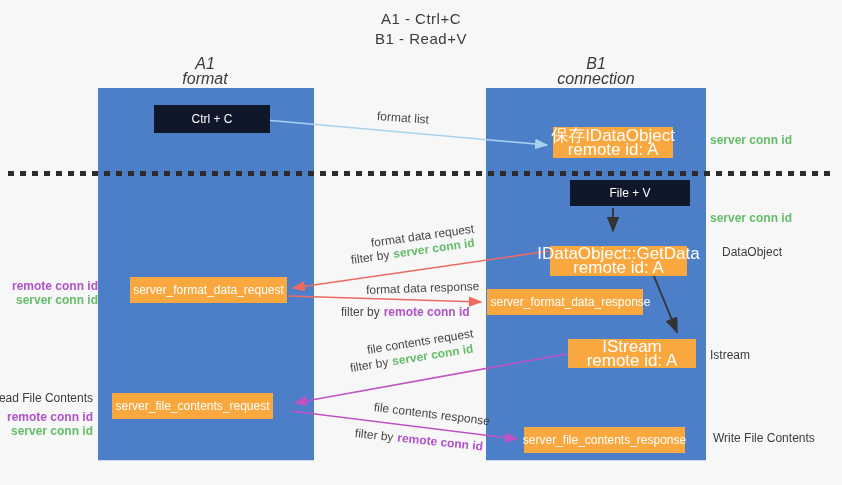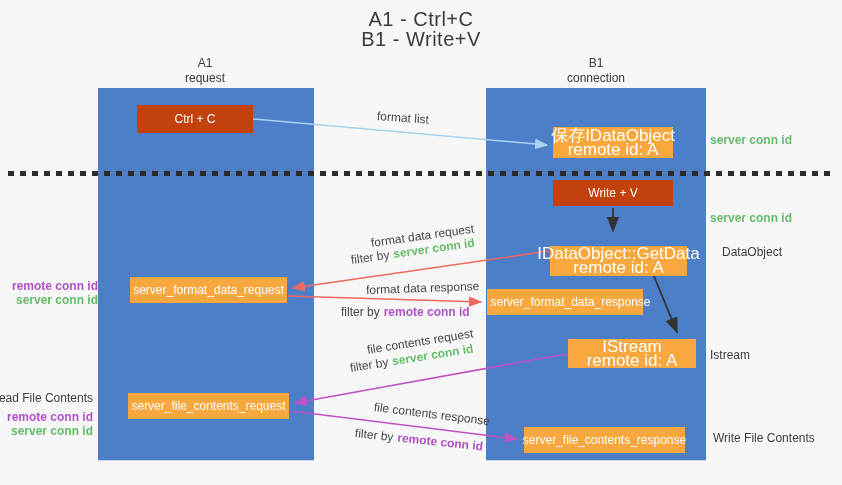--- a/index.html
+++ b/index.html
@@ -7,59 +7,59 @@
   body {
     font-family:"Liberation Sans","DejaVu Sans",sans-serif;
     background:#f7f7f8;
     position:relative;
     overflow:hidden;
   }
   #canvas { position:absolute; inset:0; width:842px; height:485px; }
 
   .title-block {
     position:absolute; left:0; top:9; width:842px;
-    text-align:center; color:#3b3b3b; font-size:20px; line-height:20px;
+    text-align:center; color:#3b3b3b; font-size:15px; line-height:20px;
     letter-spacing:0.5px;
   }
   .title-block { top:9px; }
 
   .col-header {
     position:absolute; text-align:center; color:#3b3b3b;
-    font-size:12px; line-height:15px;
+    font-size:16px; line-height:15px;font-style:italic;
   }
   #hdr-left  { left:155px; top:56px; width:100px; }
   #hdr-right { left:546px; top:56px; width:100px; }
 
   .column { position:absolute; top:88px; height:373px; background:#4d7fc9;
             border-bottom:1px solid #c9d8ef; }
   #col-left  { left:98px;  width:216px; }
   #col-right { left:486px; width:220px; }
 
   .dotted-line {
     position:absolute; left:8px; top:171px; width:827px; height:5px;
     background:repeating-linear-gradient(to right,#2c2c2c 0 6px,transparent 6px 12px);
   }
 
   .node {
     position:absolute; display:flex; flex-direction:column;
     align-items:center; justify-content:center;
     color:#fff; text-align:center; white-space:nowrap;
   }
-  .node.green  { background:#c2410c; font-size:12px; }
+  .node.green  { background:#0f172a; font-size:12px;margin-left:17px; }
   .node.orange { background:#f8a83e; font-size:17px; line-height:14px; }
   .node.single { font-size:12px; }
 
   #box-ctrl-c   { left:137px; top:105px; width:116px; height:28px; }
   #box-save     { left:553px; top:127px; width:120px; height:31px; }
   #box-ctrl-v   { left:553px; top:180px; width:120px; height:26px; }
   #box-getdata  { left:550px; top:246px; width:137px; height:30px; }
   #box-fmt-req  { left:130px; top:277px; width:157px; height:26px; }
   #box-fmt-resp { left:487px; top:289px; width:156px; height:26px;padding-left:11px; }
   #box-istream  { left:568px; top:339px; width:128px; height:29px; }
-  #box-file-req { left:128px; top:393px; width:161px; height:26px; }
+  #box-file-req { left:112px; top:393px; width:161px; height:26px; }
   #box-file-resp{ left:524px; top:427px; width:161px; height:26px; }
 
   .lbl {
     position:absolute; font-size:12px; color:#474747; white-space:nowrap;
     transform-origin:left center;
   }
   .lbl .kw { font-weight:bold; }
   .kw.green  { color:#65bd6a; }
   .kw.purple { color:#b052c8; }
   .lbl .fb { margin-right:4px; }
@@ -94,26 +94,26 @@
 
   svg.overlay { position:absolute; inset:0; pointer-events:none; }
 </style>
 </head>
 <body>
 
 <div id="canvas">
 
   <div class="title-block">
     <div>A1 - Ctrl+C</div>
-    <div>B1 - Write+V</div>
+    <div>B1 - Read+V</div>
   </div>
 
   <div id="hdr-left" class="col-header">
     <div>A1</div>
-    <div>request</div>
+    <div>format</div>
   </div>
   <div id="hdr-right" class="col-header">
     <div>B1</div>
     <div>connection</div>
   </div>
 
   <div id="col-left" class="column"></div>
   <div id="col-right" class="column"></div>
 
   <div class="dotted-line"></div>
@@ -145,21 +145,21 @@
   <div id="box-ctrl-c" class="node green">
     <span>Ctrl + C</span>
   </div>
 
   <div id="box-save" class="node orange">
     <span>保存IDataObject</span>
     <span>remote id: A</span>
   </div>
 
   <div id="box-ctrl-v" class="node green">
-    <span>Write + V</span>
+    <span>File + V</span>
   </div>
 
   <div id="box-getdata" class="node orange">
     <span>IDataObject::GetData</span>
     <span>remote id: A</span>
   </div>
 
   <div id="box-fmt-req" class="node orange single">
     <span>server_format_data_request</span>
   </div>

